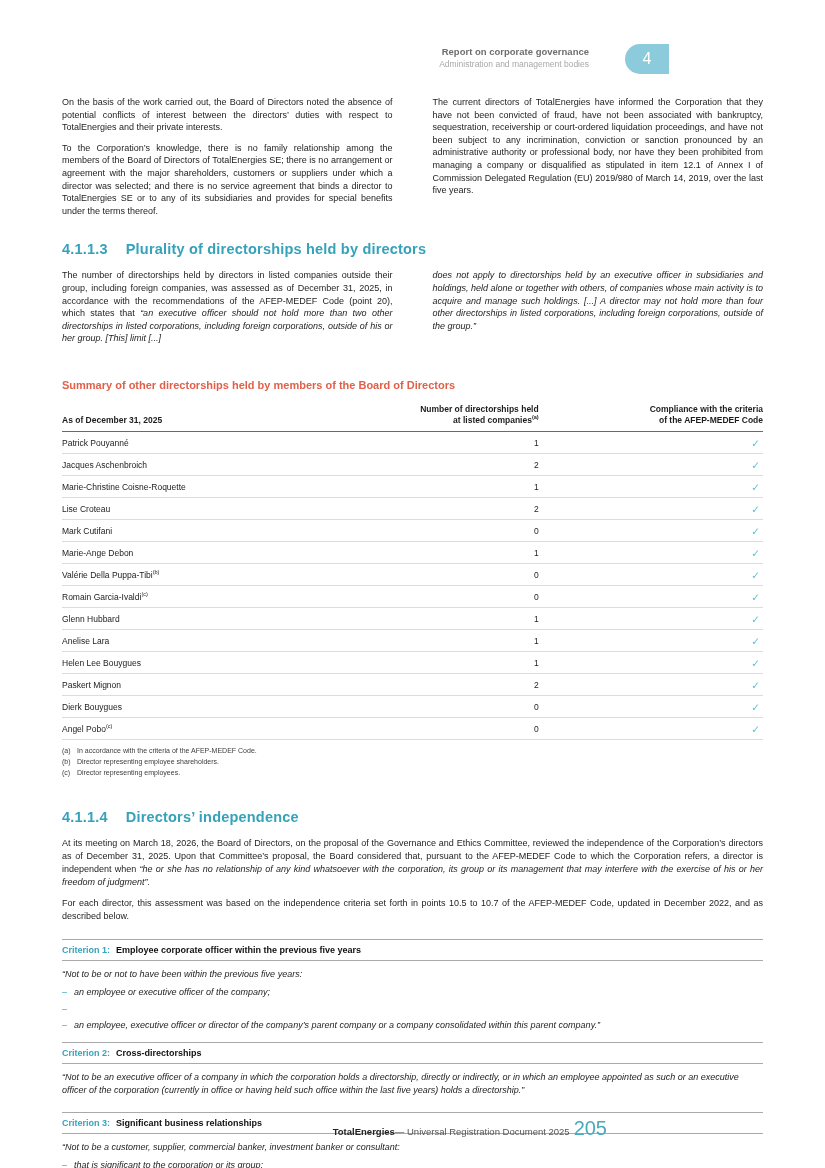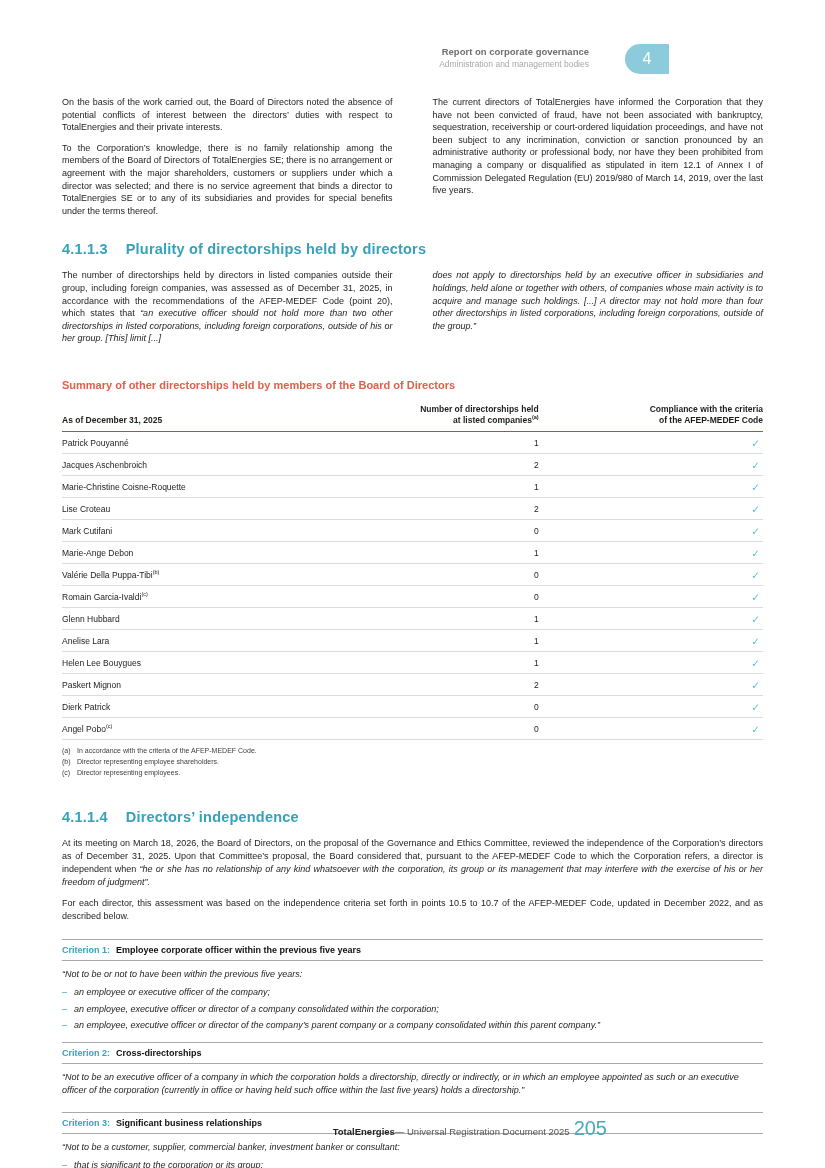--- a/index.html
+++ b/index.html
@@ -180,21 +180,21 @@
             <td class="td-name"><span>Helen Lee Bouygues</span><sup></sup></td>
             <td class="td-num">1</td>
             <td class="td-comp"><span class="check">✓</span></td>
           </tr>
         <tr>
             <td class="td-name"><span>Paskert Mignon</span><sup></sup></td>
             <td class="td-num">2</td>
             <td class="td-comp"><span class="check">✓</span></td>
           </tr>
         <tr>
-            <td class="td-name"><span>Dierk Patrick</span><sup></sup></td>
+            <td class="td-name"><span>Dierk Bouygues</span><sup></sup></td>
             <td class="td-num">0</td>
             <td class="td-comp"><span class="check">✓</span></td>
           </tr>
         <tr>
             <td class="td-name"><span>Angel Pobo</span><sup>(c)</sup></td>
             <td class="td-num">0</td>
             <td class="td-comp"><span class="check">✓</span></td>
           </tr>
       </tbody>
     </table>
@@ -222,21 +222,20 @@
           <span class="crit-label">Criterion 1:</span><span class="crit-name">Employee corporate officer within the previous five years</span>
         </div>
         <div class="crit-body">
           <p class="q">“Not to be or not to have been within the previous five years:</p>
           <div class="dash-item">
               <span class="dash">–</span>
               <span class="q">an employee or executive officer of the company;</span>
             </div>
           <div class="dash-item">
               <span class="dash">–</span>
-              <span class="q">an employee, executive officer or director of a company consolidated within the corporation;</span>
             </div>
           <div class="dash-item">
               <span class="dash">–</span>
               <span class="q">an employee, executive officer or director of the company’s parent company or a company consolidated within this parent company.”</span>
             </div>
         </div>
       </div>
 
       <div class="criterion">
         <div class="crit-title">

